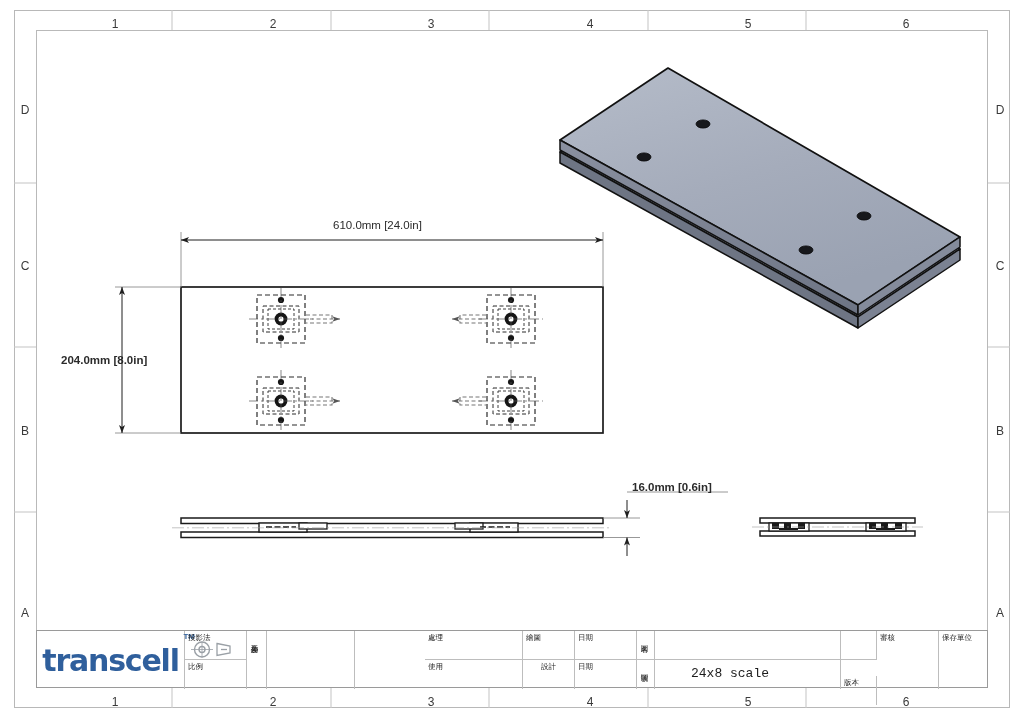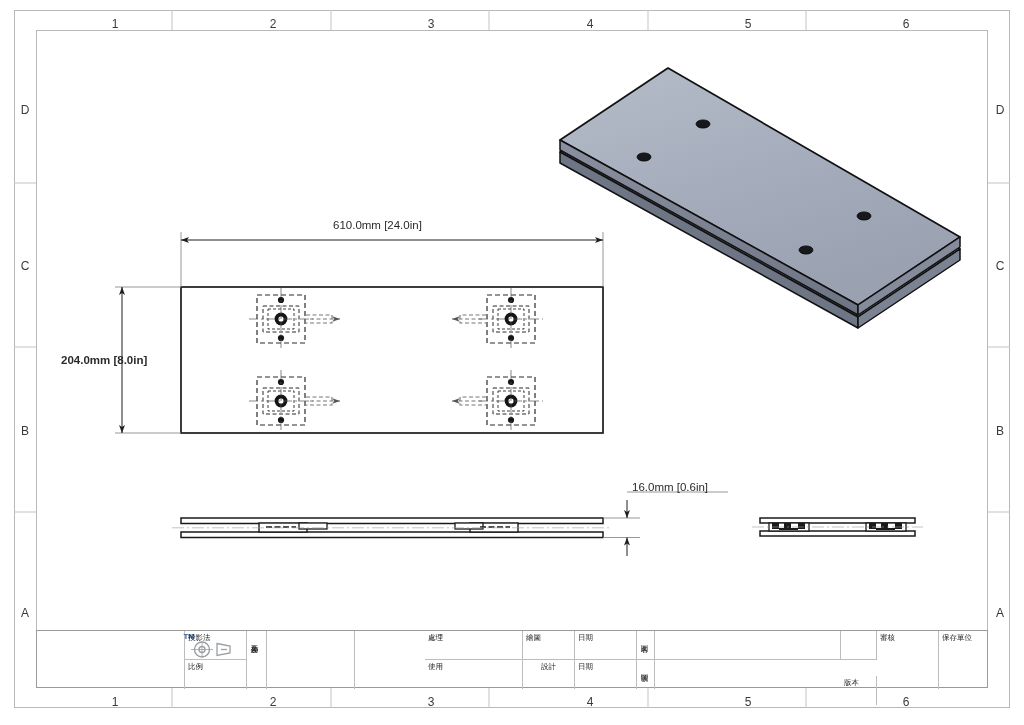--- a/index.html
+++ b/index.html
@@ -316,25 +316,26 @@
       <rect x="869" y="523" width="7" height="6" fill="#1a1a1a"></rect>
       <rect x="881" y="523" width="7" height="6" fill="#1a1a1a"></rect>
       <rect x="895" y="523" width="7" height="6" fill="#1a1a1a"></rect>
       <line x1="876" y1="529" x2="895" y2="529" stroke="#1a1a1a" stroke-width="2"></line>
       <line x1="752" y1="527" x2="923" y2="527" stroke="#9a9a9a" stroke-width="0.6" stroke-dasharray="12,3,2,3"></line>
     </g>
   </svg>
 
   <div class="dimtext" style="left:333px; top:219px;">610.0mm [24.0in]</div>
   <div class="dimtext" style="left:61px; top:354px;font-weight:bold;">204.0mm [8.0in]</div>
-  <div class="dimtext" style="left:632px; top:481px;">16.0mm [0.6in]</div>
+  <div class="dimtext" style="left:632px; top:481px;font-weight:bold;">16.0mm [0.6in]</div>
 
   <div class="tb">
 
     <div class="logo">
+      <span class="logo-text">transcell</span>
       <span class="logo-tm">TM</span>
     </div>
 
     <div class="tb-cell" style="left:148px; top:0; width:62px; height:29px;">
       <span>投影法</span>
       <svg width="56" height="17" style="position:absolute; left:4px; top:10px;">
         <circle cx="13" cy="8.5" r="7.5" fill="none" stroke="#9aa0a6" stroke-width="1.4"></circle>
         <circle cx="13" cy="8.5" r="3" fill="none" stroke="#9aa0a6" stroke-width="1.4"></circle>
         <line x1="2" y1="8.5" x2="24" y2="8.5" stroke="#9aa0a6" stroke-width="0.8"></line>
         <line x1="13" y1="0.5" x2="13" y2="16.5" stroke="#9aa0a6" stroke-width="0.8"></line>
@@ -384,20 +385,23 @@
 
     <div class="tb-cell" style="left:600px; top:0; width:18px; height:29px;">
       <span class="tb-vert">圖名</span>
     </div>
     <div class="tb-cell nb" style="left:600px; top:29px; width:18px; height:29px;">
       <span class="tb-vert">圖號</span>
     </div>
     <div class="tb-cell" style="left:618px; top:0; width:186px; height:29px;">
       <span></span>
     </div>
+    <div class="tb-cell nb" style="left:618px; top:29px; width:186px; height:29px;">
+      <span class="drawing-name" style="left:36px; top:6px; position:absolute;">24x8 scale</span>
+    </div>
 
     <div class="tb-cell" style="left:804px; top:0; width:36px; height:29px;"></div>
     <div class="tb-cell nb" style="left:804px; top:45px; width:36px; height:29px;">
       <span>版本</span>
       <span></span>
     </div>
 
     <div class="tb-cell nb" style="left:840px; top:0; width:62px; height:58px;">
       <span>審核</span>
       <span></span>

